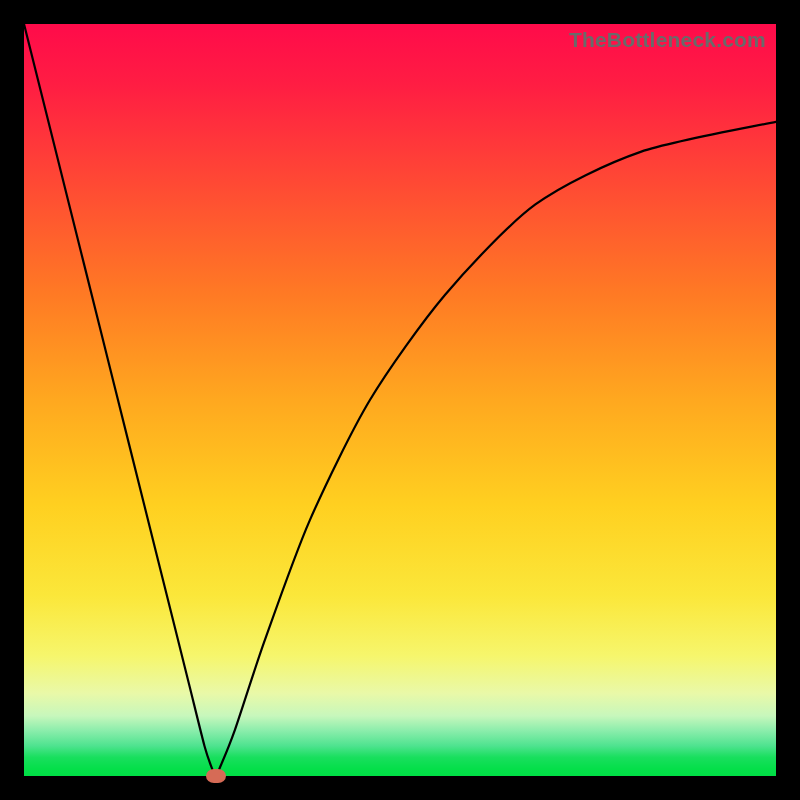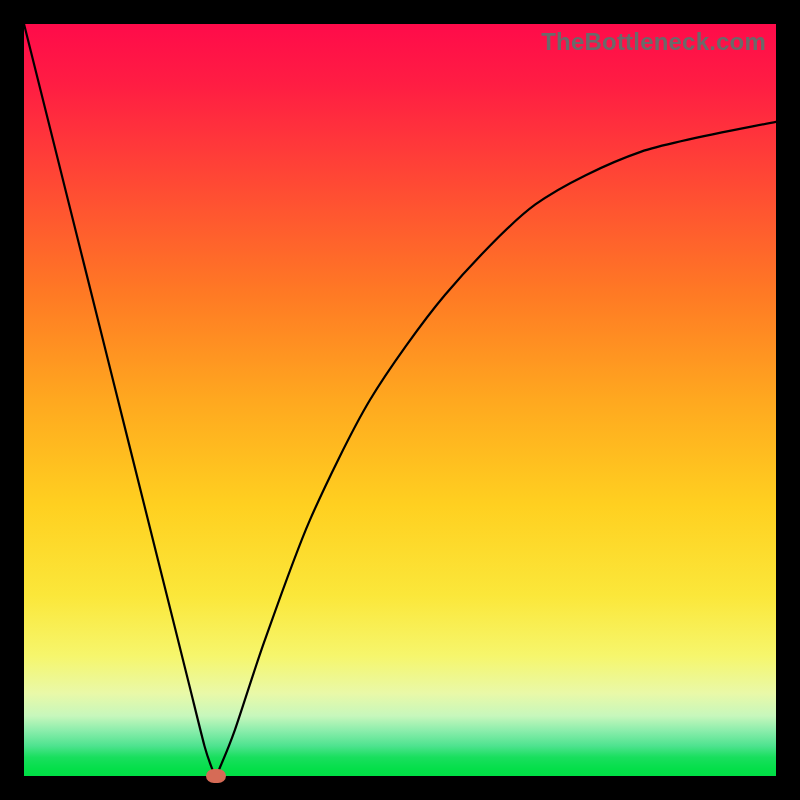--- a/index.html
+++ b/index.html
@@ -38,21 +38,21 @@
       #4ee38f 96%,
       #19df5e 97.5%,
       #05df4a 99%,
       #00de45 100%
     );
   }
   .watermark {
     position: absolute;
     top: 4px;
     right: 10px;
-    font-size: 24px;
+    font-size: 21px;
     font-weight: 600;
     color: #6a6a6a;
     letter-spacing: 0.2px;
     user-select: none;
   }
   svg.curve {
     position: absolute;
     inset: 0;
     width: 100%;
     height: 100%;

